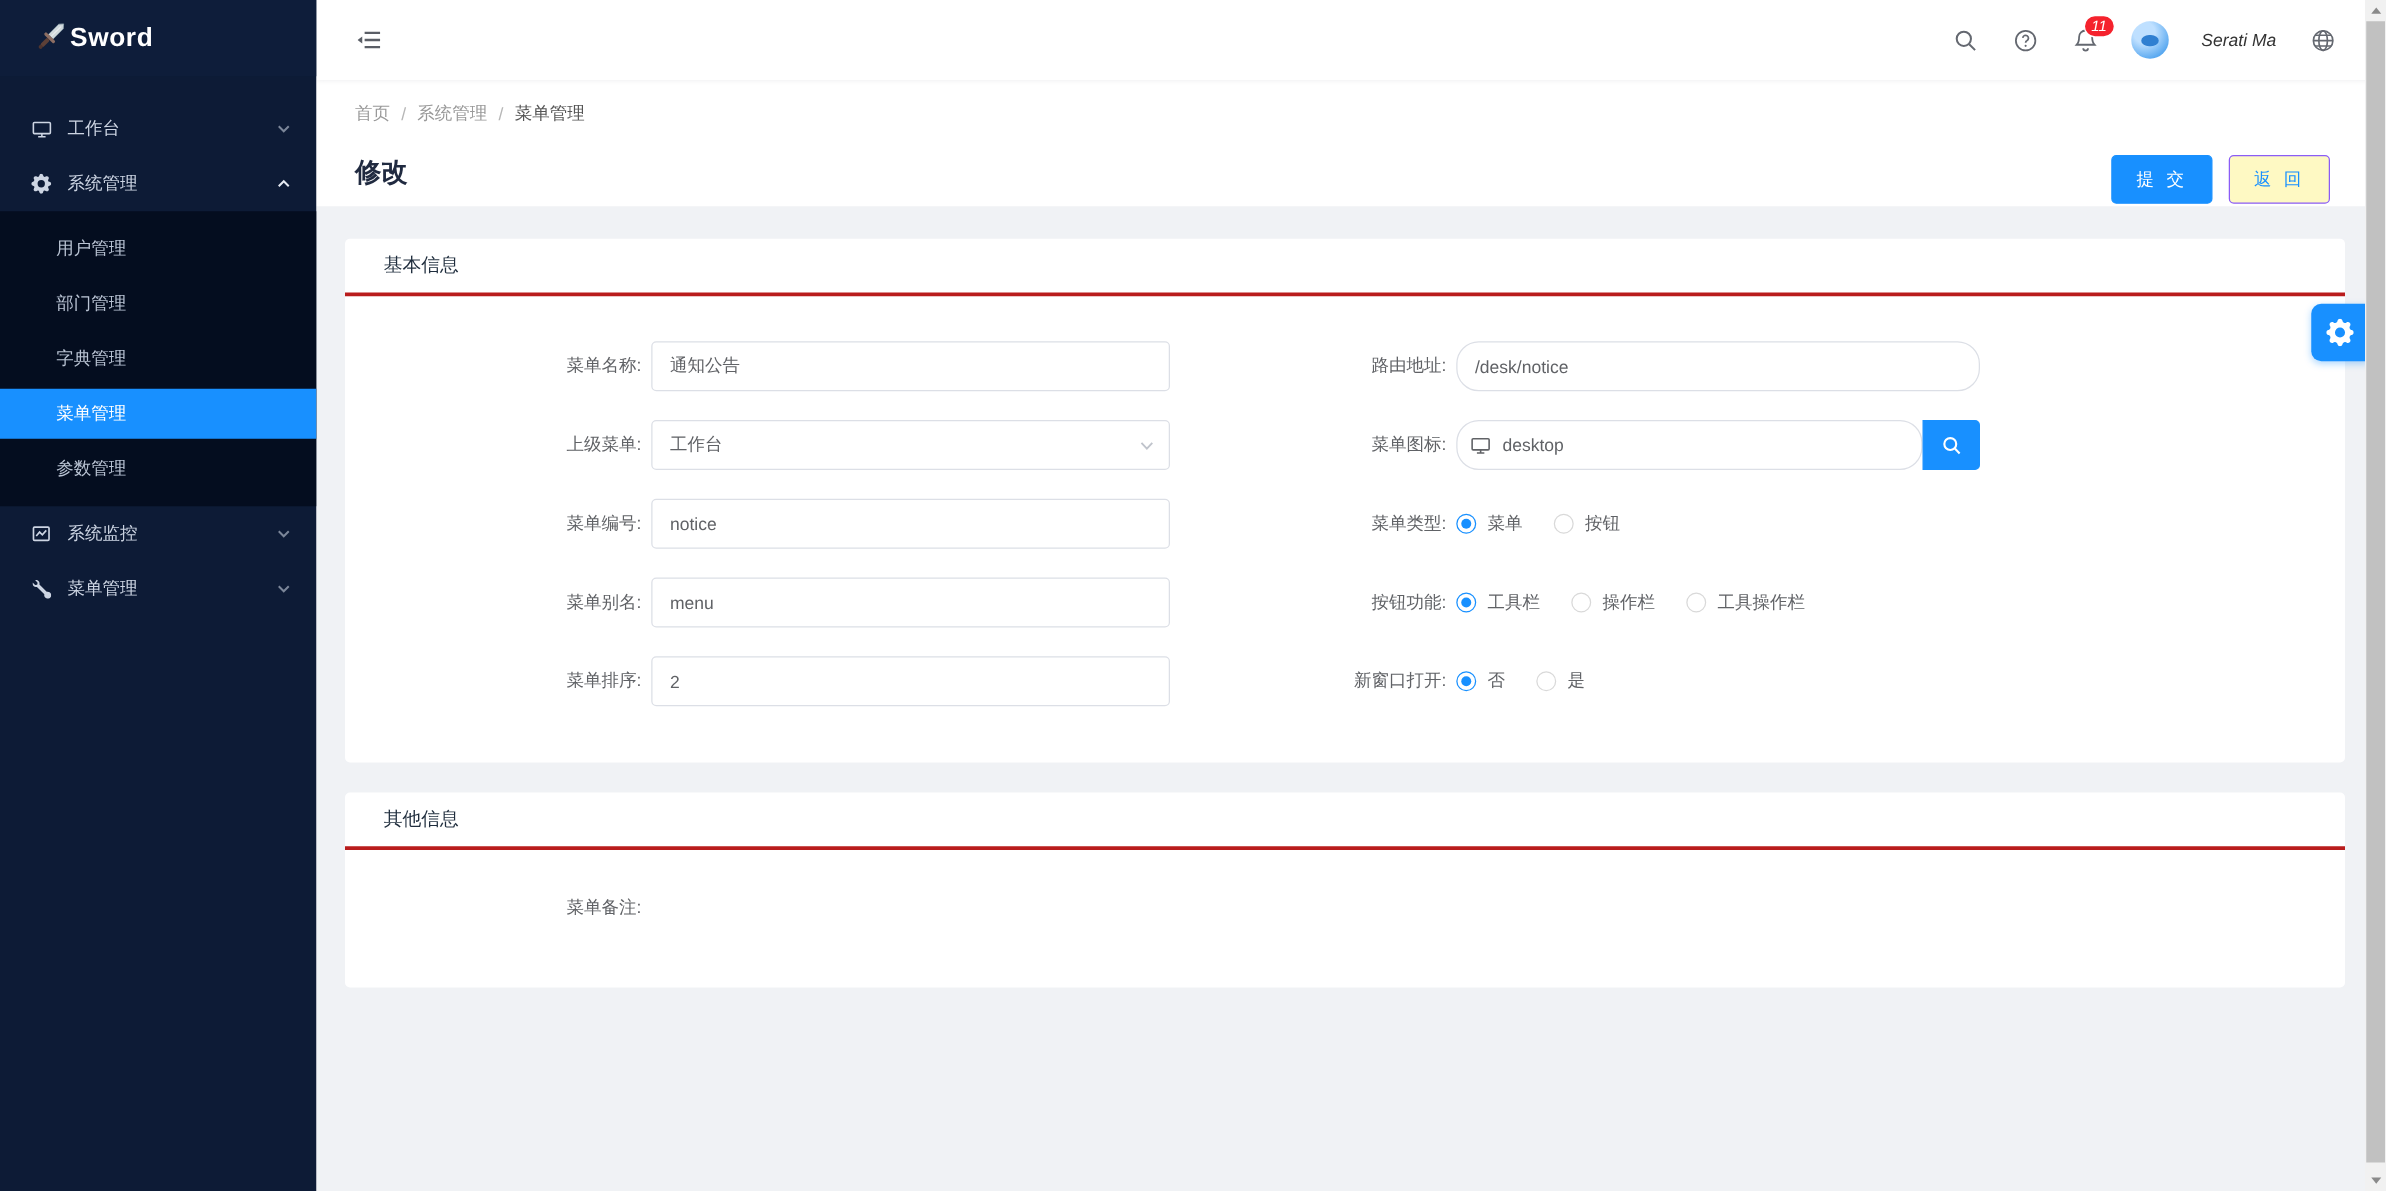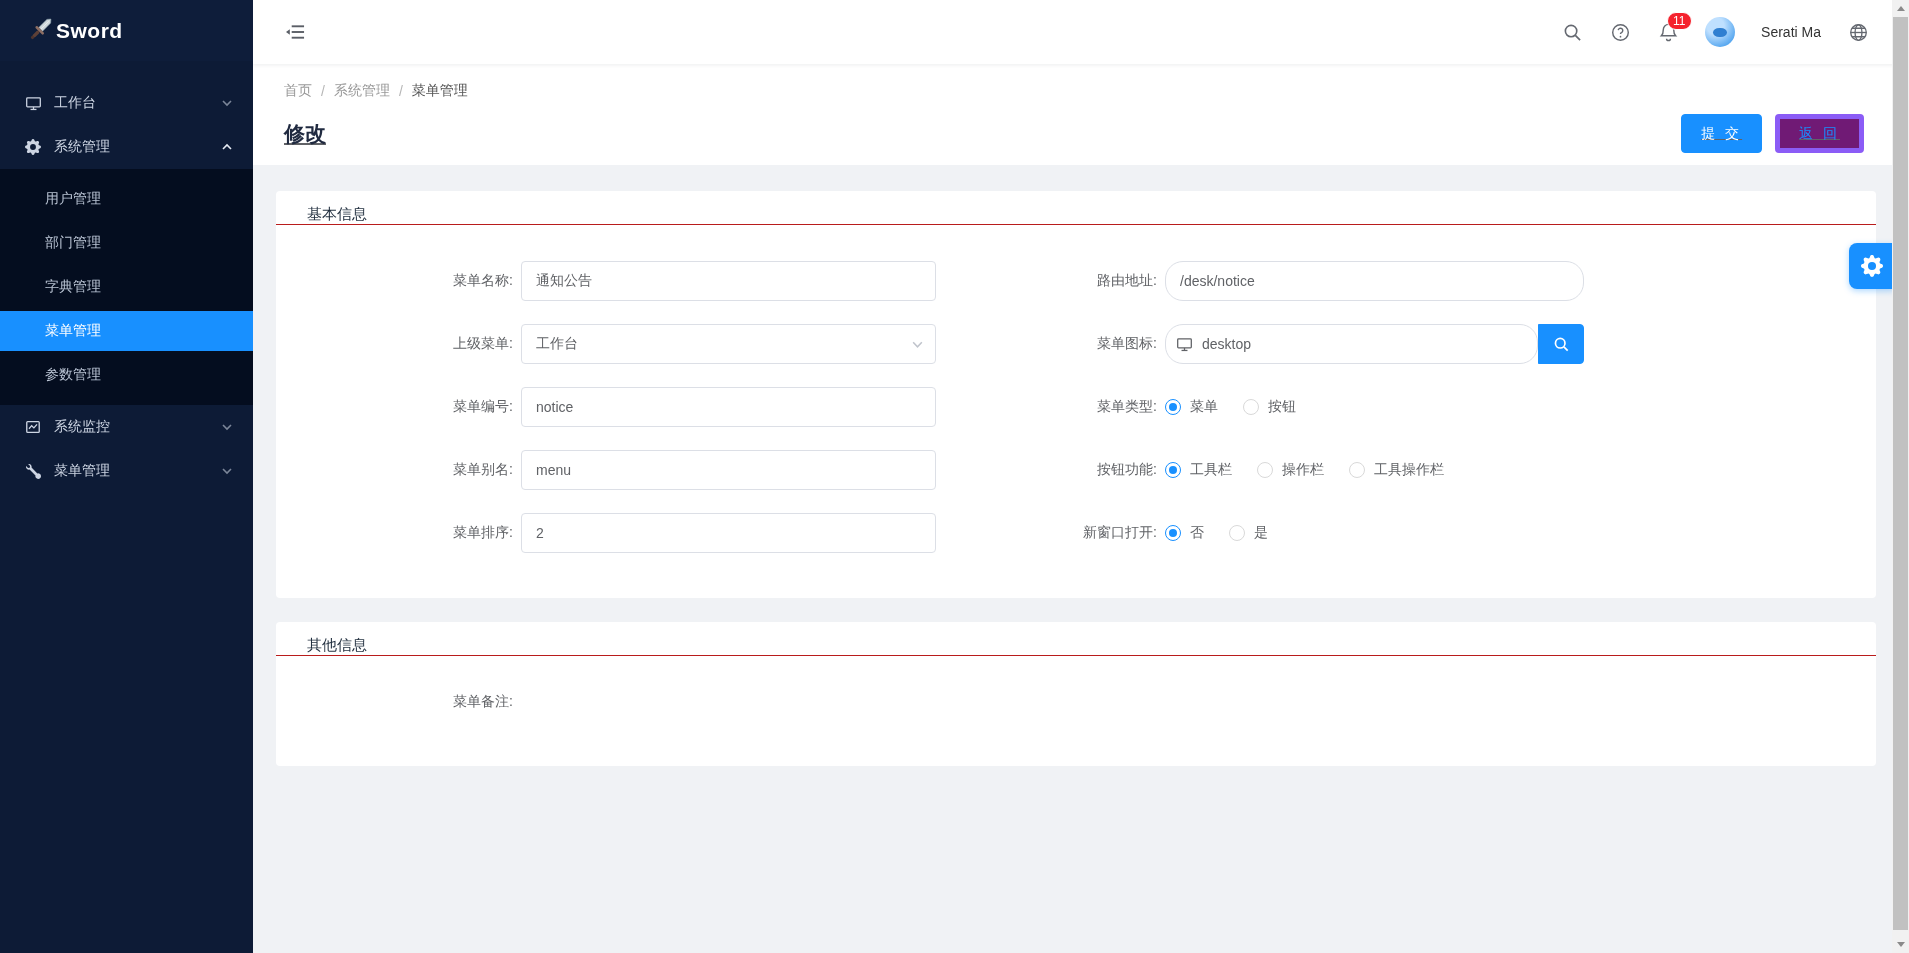--- a/index.html
+++ b/index.html
@@ -18,48 +18,48 @@
   .menu-item .mi-icon { width:18px; height:18px; margin-right:12px; display:flex; align-items:center; justify-content:center; color:#cdd5e3; }
   .menu-item .mi-label { flex:1; font-size:14px; }
   .menu-item .mi-chevron { color:#7b8699; display:flex; }
   .menu-item.expanded .mi-chevron { color:#e6ebf3; }
   .submenu { background:#040d1f; padding:6px 0; }
   .submenu-item { height:40px; margin:4px 0; display:flex; align-items:center; padding-left:45px; color:#bac4d4; font-size:14px; cursor:pointer; }
   .submenu-item.active { background:#1890ff; color:#ffffff; }
 
   
   .main { position:absolute; left:253px; top:0; width:1656px; height:953px; }
-  .topbar { height:64px; background:#ffffff; display:flex; align-items:center; justify-content:space-between; padding:0 26px 0 26px; box-shadow:0 1px 4px rgba(0,21,41,.08); position:relative; z-index:3; }
+  .topbar { height:64px; background:#ffffff; display:flex; align-items:center; justify-content:space-between; padding:0 26px 0 26px; box-shadow:0 1px 4px rgba(0,21,41,.08); position:relative; z-index:3;font-style:italic; }
   .topbar-left { display:flex; align-items:center; color:#5a5e66; }
   .fold-btn { width:32px; height:32px; display:flex; align-items:center; justify-content:center; cursor:pointer; color:#5a5e66; }
   .topbar-right { display:flex; align-items:center; gap:26px; padding-right:14px; }
   .tb-icon { width:22px; height:22px; display:flex; align-items:center; justify-content:center; color:#646870; cursor:pointer; position:relative; }
   .badge { position:absolute; top:-9px; left:10px; min-width:20px; height:18px; background:#f5222d; color:#fff; border-radius:9px; font-size:12px; display:flex; align-items:center; justify-content:center; padding:0 5px; border:1px solid #fff; }
   .user-chip { display:flex; align-items:center; gap:26px; cursor:pointer; }
   .avatar { width:30px; height:30px; border-radius:50%; background:radial-gradient(circle at 35% 30%, #bfe0ff 0 30%, #5aa9f0 75%); position:relative; overflow:hidden; }
   .avatar::after { content:""; position:absolute; left:8px; top:11px; width:14px; height:9px; border-radius:7px/5px; background:#2f7fd1; }
   .user-name { color:#333; font-size:14px; }
 
   
   .page-header { background:#ffffff; padding:18px 32px 0 31px; height:101px; }
   .breadcrumb { display:flex; align-items:center; gap:9px; font-size:14px; }
   .crumb { color:#999; cursor:pointer; }
   .crumb.current { color:#555; cursor:default; }
   .crumb-sep { color:#b6b6b6; }
-  .title-row { display:flex; align-items:center; justify-content:space-between; margin-top:14px;text-decoration:underline; }
+  .title-row { display:flex; align-items:flex-start; justify-content:space-between; margin-top:24px; }
   .page-title { font-size:21px; color:#202a40; font-weight:bold; }
   .btns { display:flex; gap:13px; padding-right:13px; }
   .btn { height:39px; border-radius:4px; font-size:14px; padding:0 19px; cursor:pointer; display:flex; align-items:center; letter-spacing:3px; }
   .btn-primary { background:#1890ff; color:#fff; border:1px solid #1890ff; }
-  .btn-plain { background:#701a75; color:#1890ff; border:5px solid #8b5cf6; }
+  .btn-plain { background:#fef9c3; color:#1890ff; border:1px solid #8b5cf6; }
 
   
   .content { padding:26px 33px 0 23px; }
   .card { background:#ffffff; border-radius:4px; margin-bottom:24px; }
-  .card-head { height:34px; display:flex; align-items:flex-end; padding-left:31px; border-bottom:1px solid #b91c1c; }
+  .card-head { height:46px; display:flex; align-items:center; padding-left:31px; border-bottom:3px solid #b91c1c; }
   .card-title { font-size:15px; color:#1f2d3d; }
   .card-body { padding:36px 0 45px 0; }
   .card-body.other { padding:26px 0 55px 0; }
   .form-row { display:flex; margin-bottom:23px; }
   .form-row:last-child { margin-bottom:0; }
   .fcol { width:50%; display:flex; align-items:center; }
   .flabel { flex:0 0 245px; text-align:right; padding-right:8px; color:#606266; font-size:14px; }
   .fcol.right .flabel { flex:0 0 89px; }
   .fctrl { position:relative; }
   .inp { width:415px; height:40px; border:1px solid #dcdfe6; border-radius:4px; padding:0 14px; font-size:14px; color:#606266; background:#fff; outline:none; font-family:inherit; }

